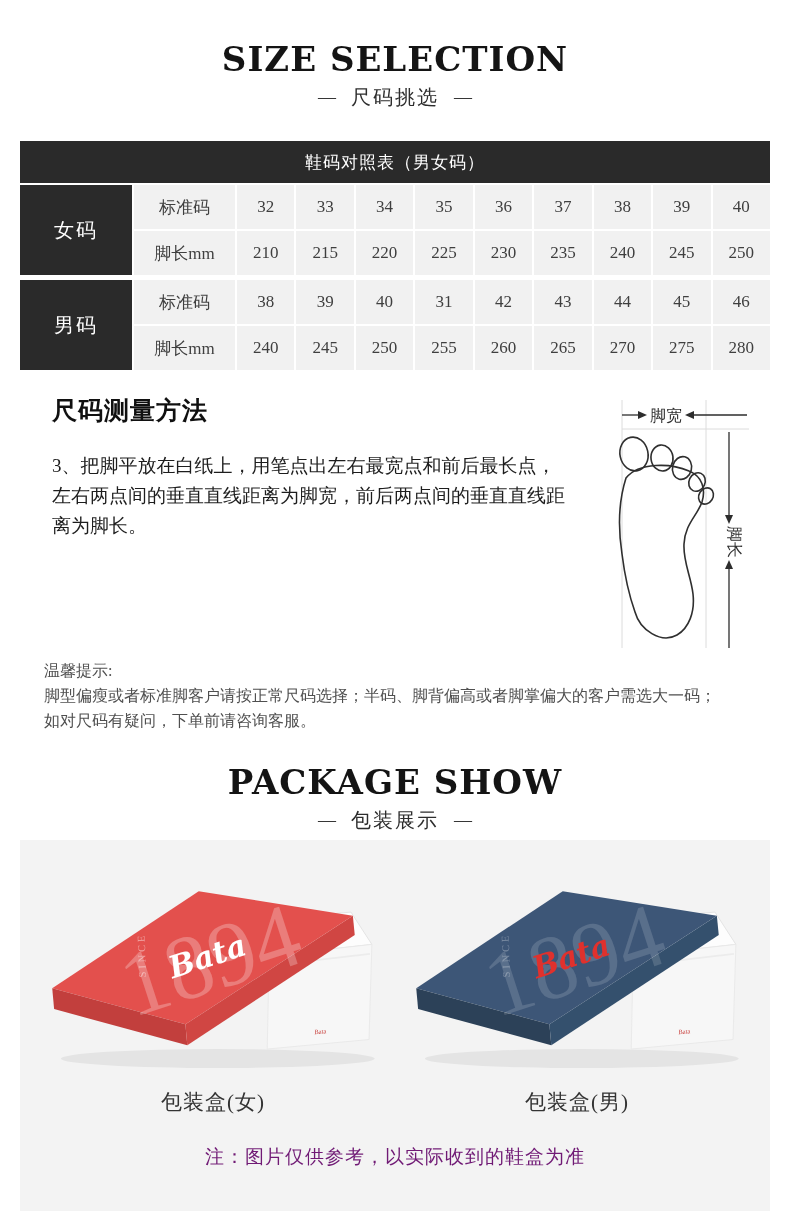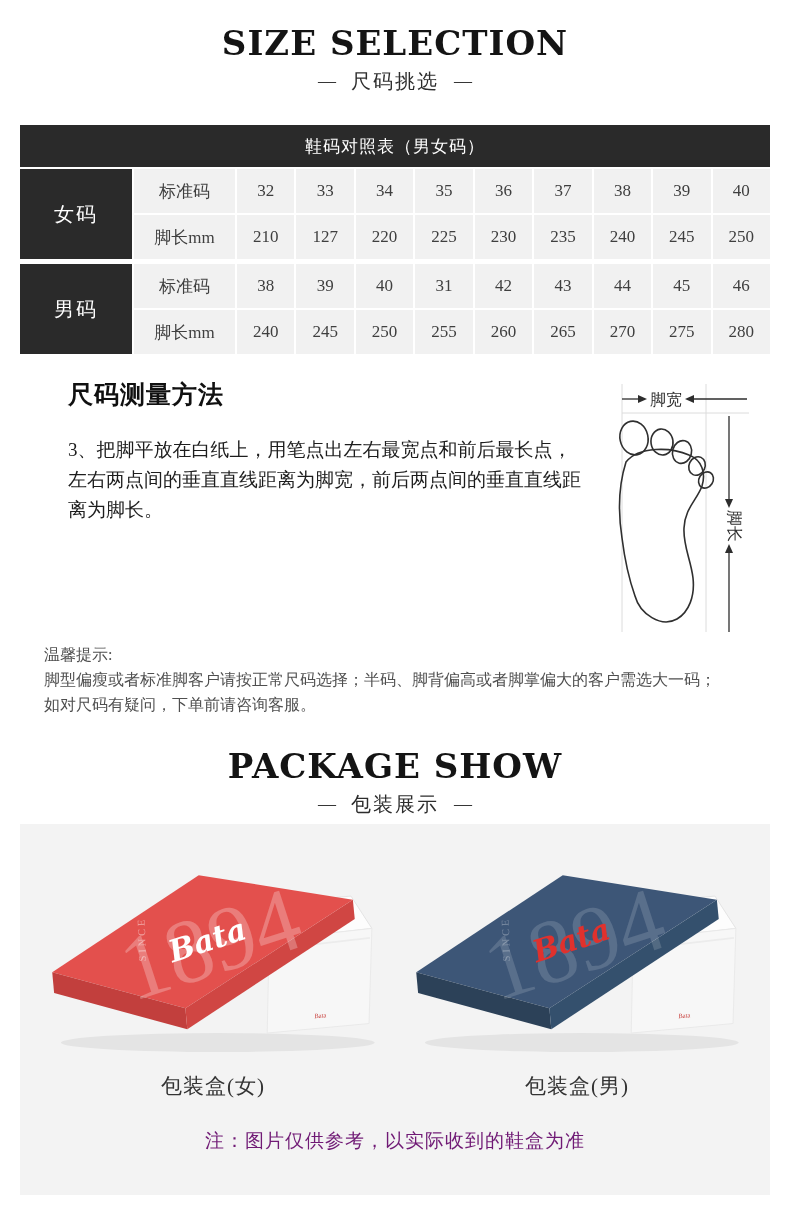--- a/index.html
+++ b/index.html
@@ -2,36 +2,36 @@
 <html><head>
 <meta charset="utf-8">
 <style>
   html,body{margin:0;padding:0;background:#fff}
   body{width:790px;font-family:"Liberation Serif","DejaVu Serif",serif;color:#222;-webkit-font-smoothing:antialiased}
   .page{width:790px;height:1231px;overflow:hidden;position:relative;background:#fff}
 
   
   .sec-title{text-align:center;font-family:"DejaVu Serif","Liberation Serif",serif;font-weight:700;
     font-size:34px;letter-spacing:1px;color:#141414;margin:0;line-height:1}
-  .sec-title.first{padding-top:26px}
+  .sec-title.first{padding-top:42px}
   .sec-sub{display:flex;justify-content:center;align-items:center;gap:15px;margin-top:11px;
     font-size:20px;color:#2d2d2d;letter-spacing:2px;line-height:1}
   .sec-sub .dash{letter-spacing:0;font-size:18px;color:#2d2d2d}
 
   
   .tbl{margin:34px 20px 0}
   .tbl-head{height:42px;background:#2a2a2a;color:#fff;display:flex;align-items:center;justify-content:center;
     font-size:17px;letter-spacing:1px}
   .grp{display:grid;grid-template-columns:112px 101px repeat(9,1fr);grid-auto-rows:44px;gap:2px;margin-top:2px;background:#fff}
   .grp.second{margin-top:5px}
   .c{background:#f1f1f1;display:flex;align-items:center;justify-content:center;font-size:17px;color:#3f3f3f}
   .c.dark{grid-row:1 / span 2;background:#2a2a2a;color:#fff;font-size:20px;letter-spacing:2px}
 
   
-  .method{position:relative;margin-top:24px;padding:0 68px;height:258px}
+  .method{position:relative;margin-top:24px;padding:0 52px;height:258px}
   .method h2{font-family:"DejaVu Sans","Liberation Sans",sans-serif;font-size:25px;margin:0;color:#101010;letter-spacing:1px}
   .method .lines{margin-top:24px;width:522px;font-size:19px;line-height:30px;color:#1d1d1d}
   .foot-diagram{position:absolute;top:2px;right:13px}
 
   
   .tips{margin:6px 44px 0;font-size:16px;line-height:25px;color:#4f4f4f}
 
   
   .pkg-panel{margin:10px 20px 0;height:371px;background:#f3f3f3}
   .pkg-boxes{display:flex;justify-content:space-between;padding:26px 12px 0}
@@ -64,21 +64,21 @@
       <div class="c">33</div>
       <div class="c">34</div>
       <div class="c">35</div>
       <div class="c">36</div>
       <div class="c">37</div>
       <div class="c">38</div>
       <div class="c">39</div>
       <div class="c">40</div>
       <div class="c">脚长mm</div>
       <div class="c">210</div>
-      <div class="c">127</div>
+      <div class="c">215</div>
       <div class="c">220</div>
       <div class="c">225</div>
       <div class="c">230</div>
       <div class="c">235</div>
       <div class="c">240</div>
       <div class="c">245</div>
       <div class="c">250</div>
     </div>
 
     <div class="grp second">

